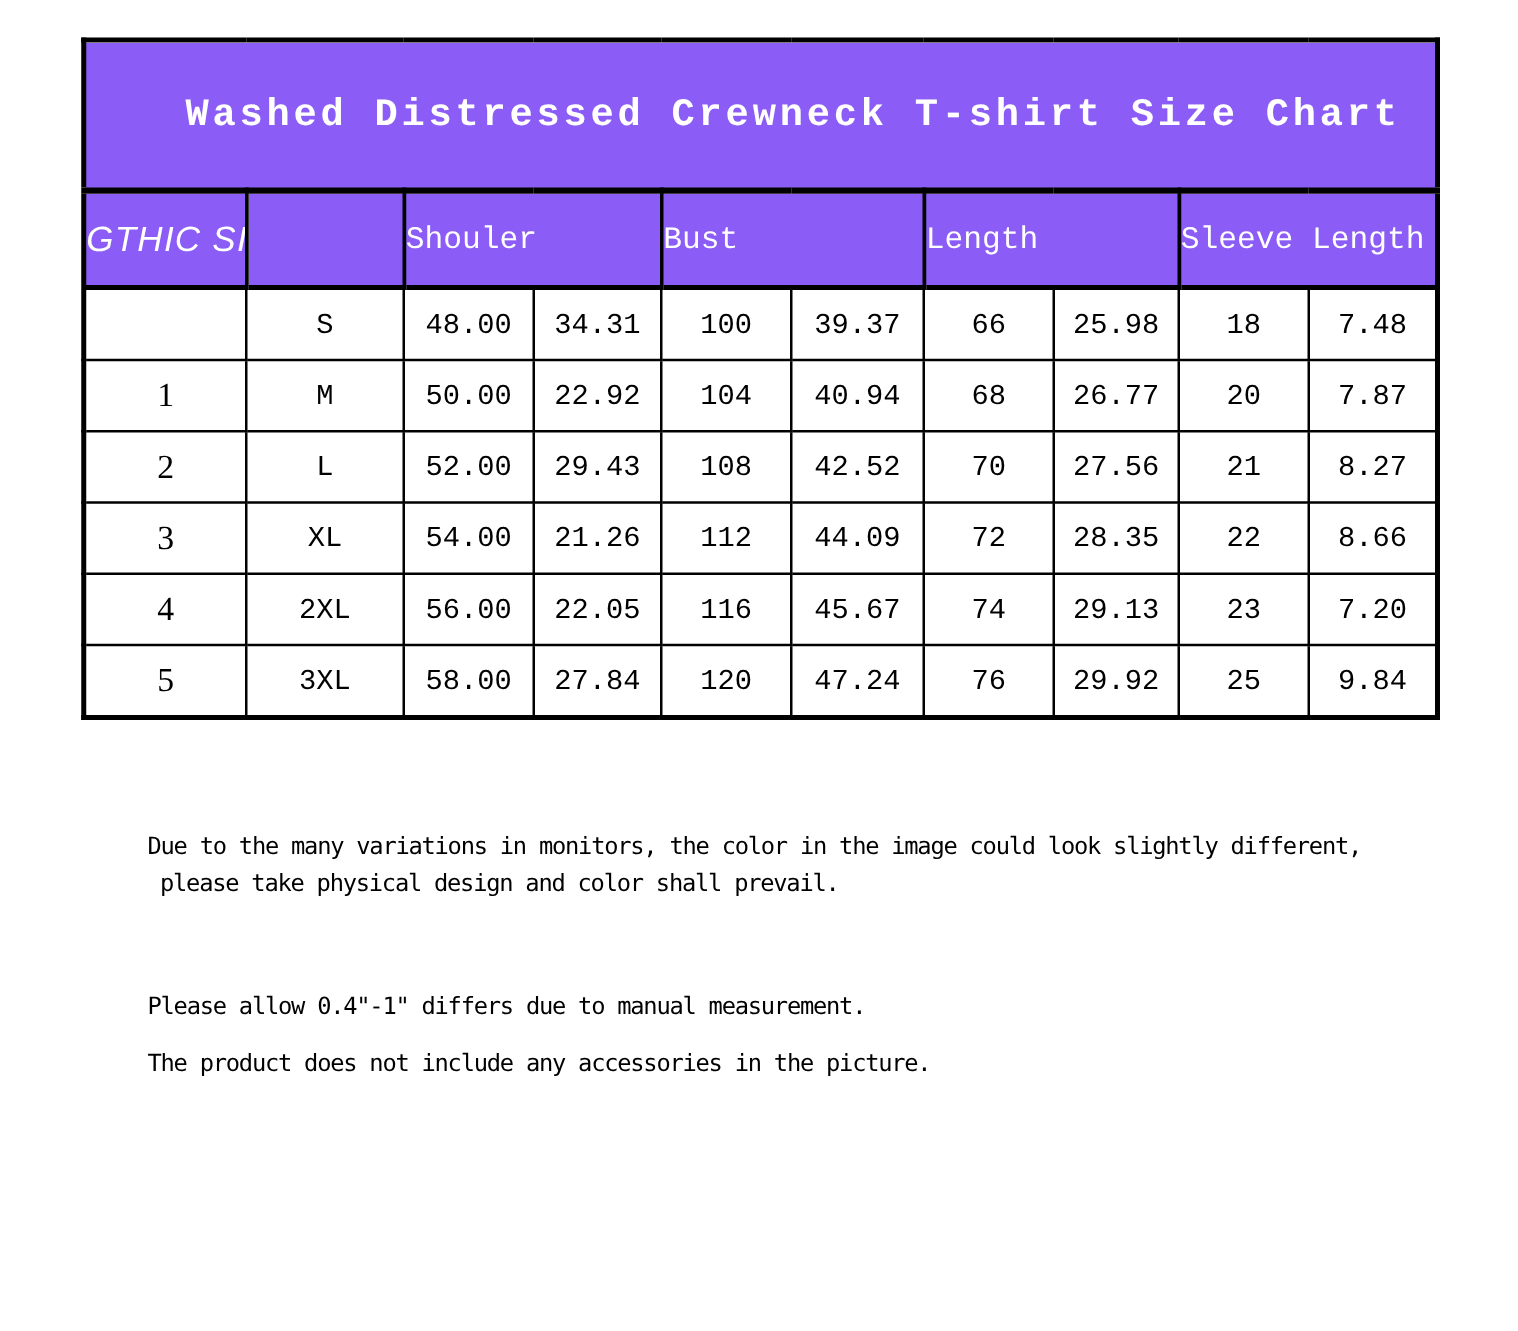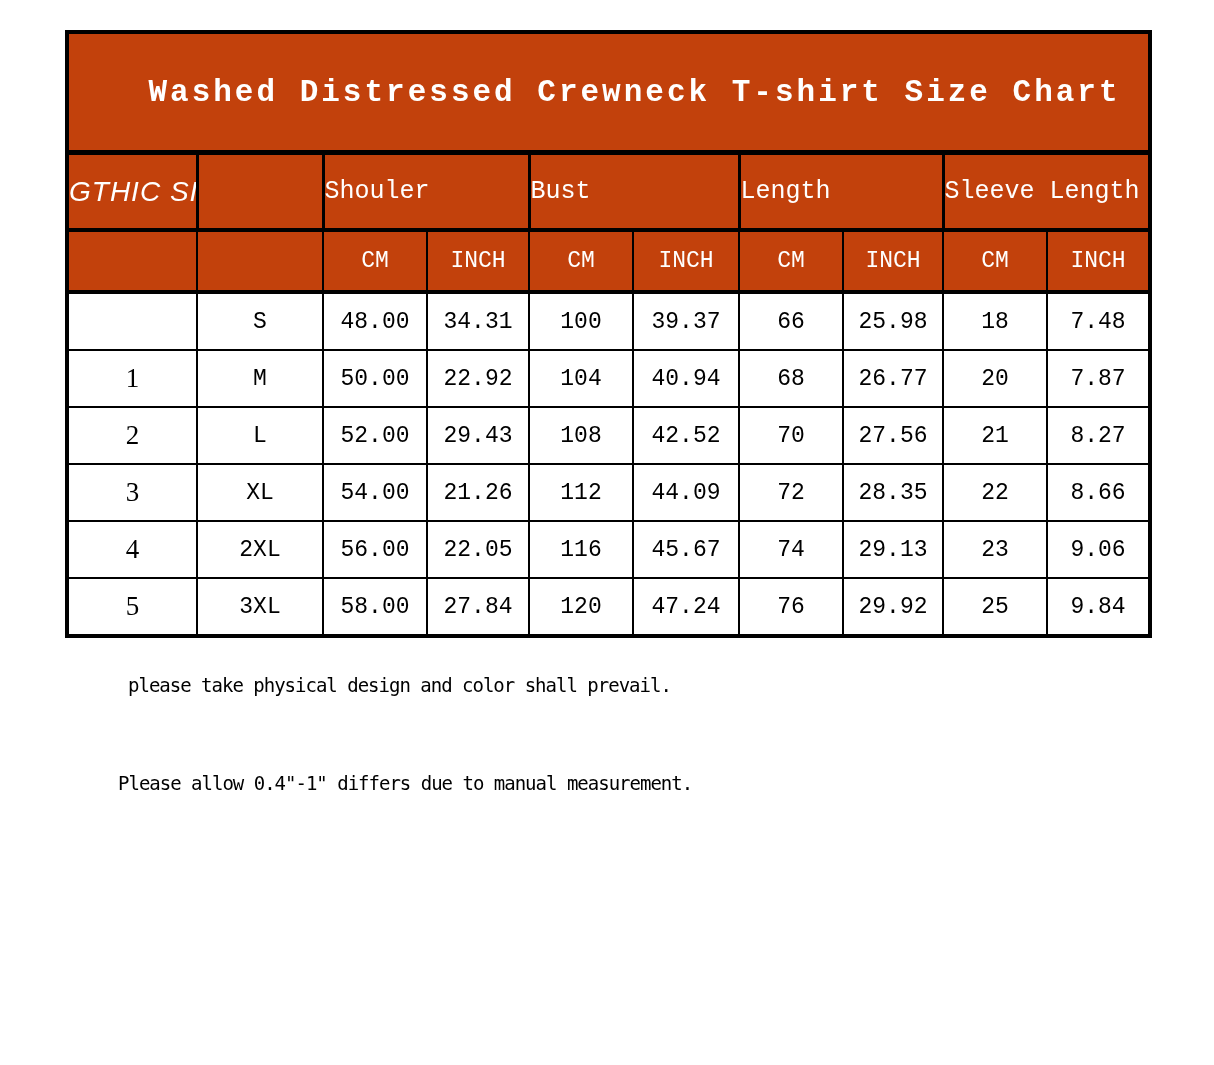--- a/index.html
+++ b/index.html
@@ -25,21 +25,21 @@
     table-layout: fixed;
     border: 4px solid #000000;
   }
   td {
     border: 2px solid #000000;
     padding: 0;
     overflow: hidden;
     vertical-align: middle;
   }
   .blue {
-    background: #c2410c;
+    background: #8b5cf6;
     color: #ffffff;
   }
   .title-cell {
     height: 116px;
     border-bottom: 5px solid #000000;
     font-family: "Liberation Mono", "DejaVu Sans Mono", monospace;
     font-size: 31px;
     font-weight: bold;
     letter-spacing: 3px;
     text-align: center;
@@ -130,32 +130,20 @@
 
     <tr class="group-row">
       <td class="blue brand-cell">GTHIC SIZE</td>
       <td class="blue"></td>
       <td colspan="2" class="blue group-cell">Shouler</td>
       <td colspan="2" class="blue group-cell">Bust</td>
       <td colspan="2" class="blue group-cell">Length</td>
       <td colspan="2" class="blue group-cell">Sleeve Length</td>
     </tr>
 
-    <tr class="unit-row">
-      <td class="blue"></td>
-      <td class="blue"></td>
-      <td class="blue">CM</td>
-      <td class="blue">INCH</td>
-      <td class="blue">CM</td>
-      <td class="blue">INCH</td>
-      <td class="blue">CM</td>
-      <td class="blue">INCH</td>
-      <td class="blue">CM</td>
-      <td class="blue">INCH</td>
-    </tr>
 
     <tr class="data-row">
       <td class="num-cell"></td>
       <td>S</td>
       <td>48.00</td>
       <td>34.31</td>
       <td>100</td>
       <td>39.37</td>
       <td>66</td>
       <td>25.98</td>
@@ -205,36 +193,38 @@
     <tr class="data-row">
       <td class="num-cell">4</td>
       <td>2XL</td>
       <td>56.00</td>
       <td>22.05</td>
       <td>116</td>
       <td>45.67</td>
       <td>74</td>
       <td>29.13</td>
       <td>23</td>
-      <td>9.06</td>
+      <td>7.20</td>
     </tr>
 
     <tr class="data-row">
       <td class="num-cell">5</td>
       <td>3XL</td>
       <td>58.00</td>
       <td>27.84</td>
       <td>120</td>
       <td>47.24</td>
       <td>76</td>
       <td>29.92</td>
       <td>25</td>
       <td>9.84</td>
     </tr>
   </tbody>
     </table>
 
   <div class="notes">
+    <p class="note note-1">Due to the many variations in monitors, the color in the image could look slightly different,</p>
     <p class="note note-2">please take physical design and color shall prevail.</p>
     <p class="note note-3">Please allow 0.4"-1" differs due to manual measurement.</p>
+    <p class="note note-4">The product does not include any accessories in the picture.</p>
   </div>
 
 </div>
 
 </body></html>

